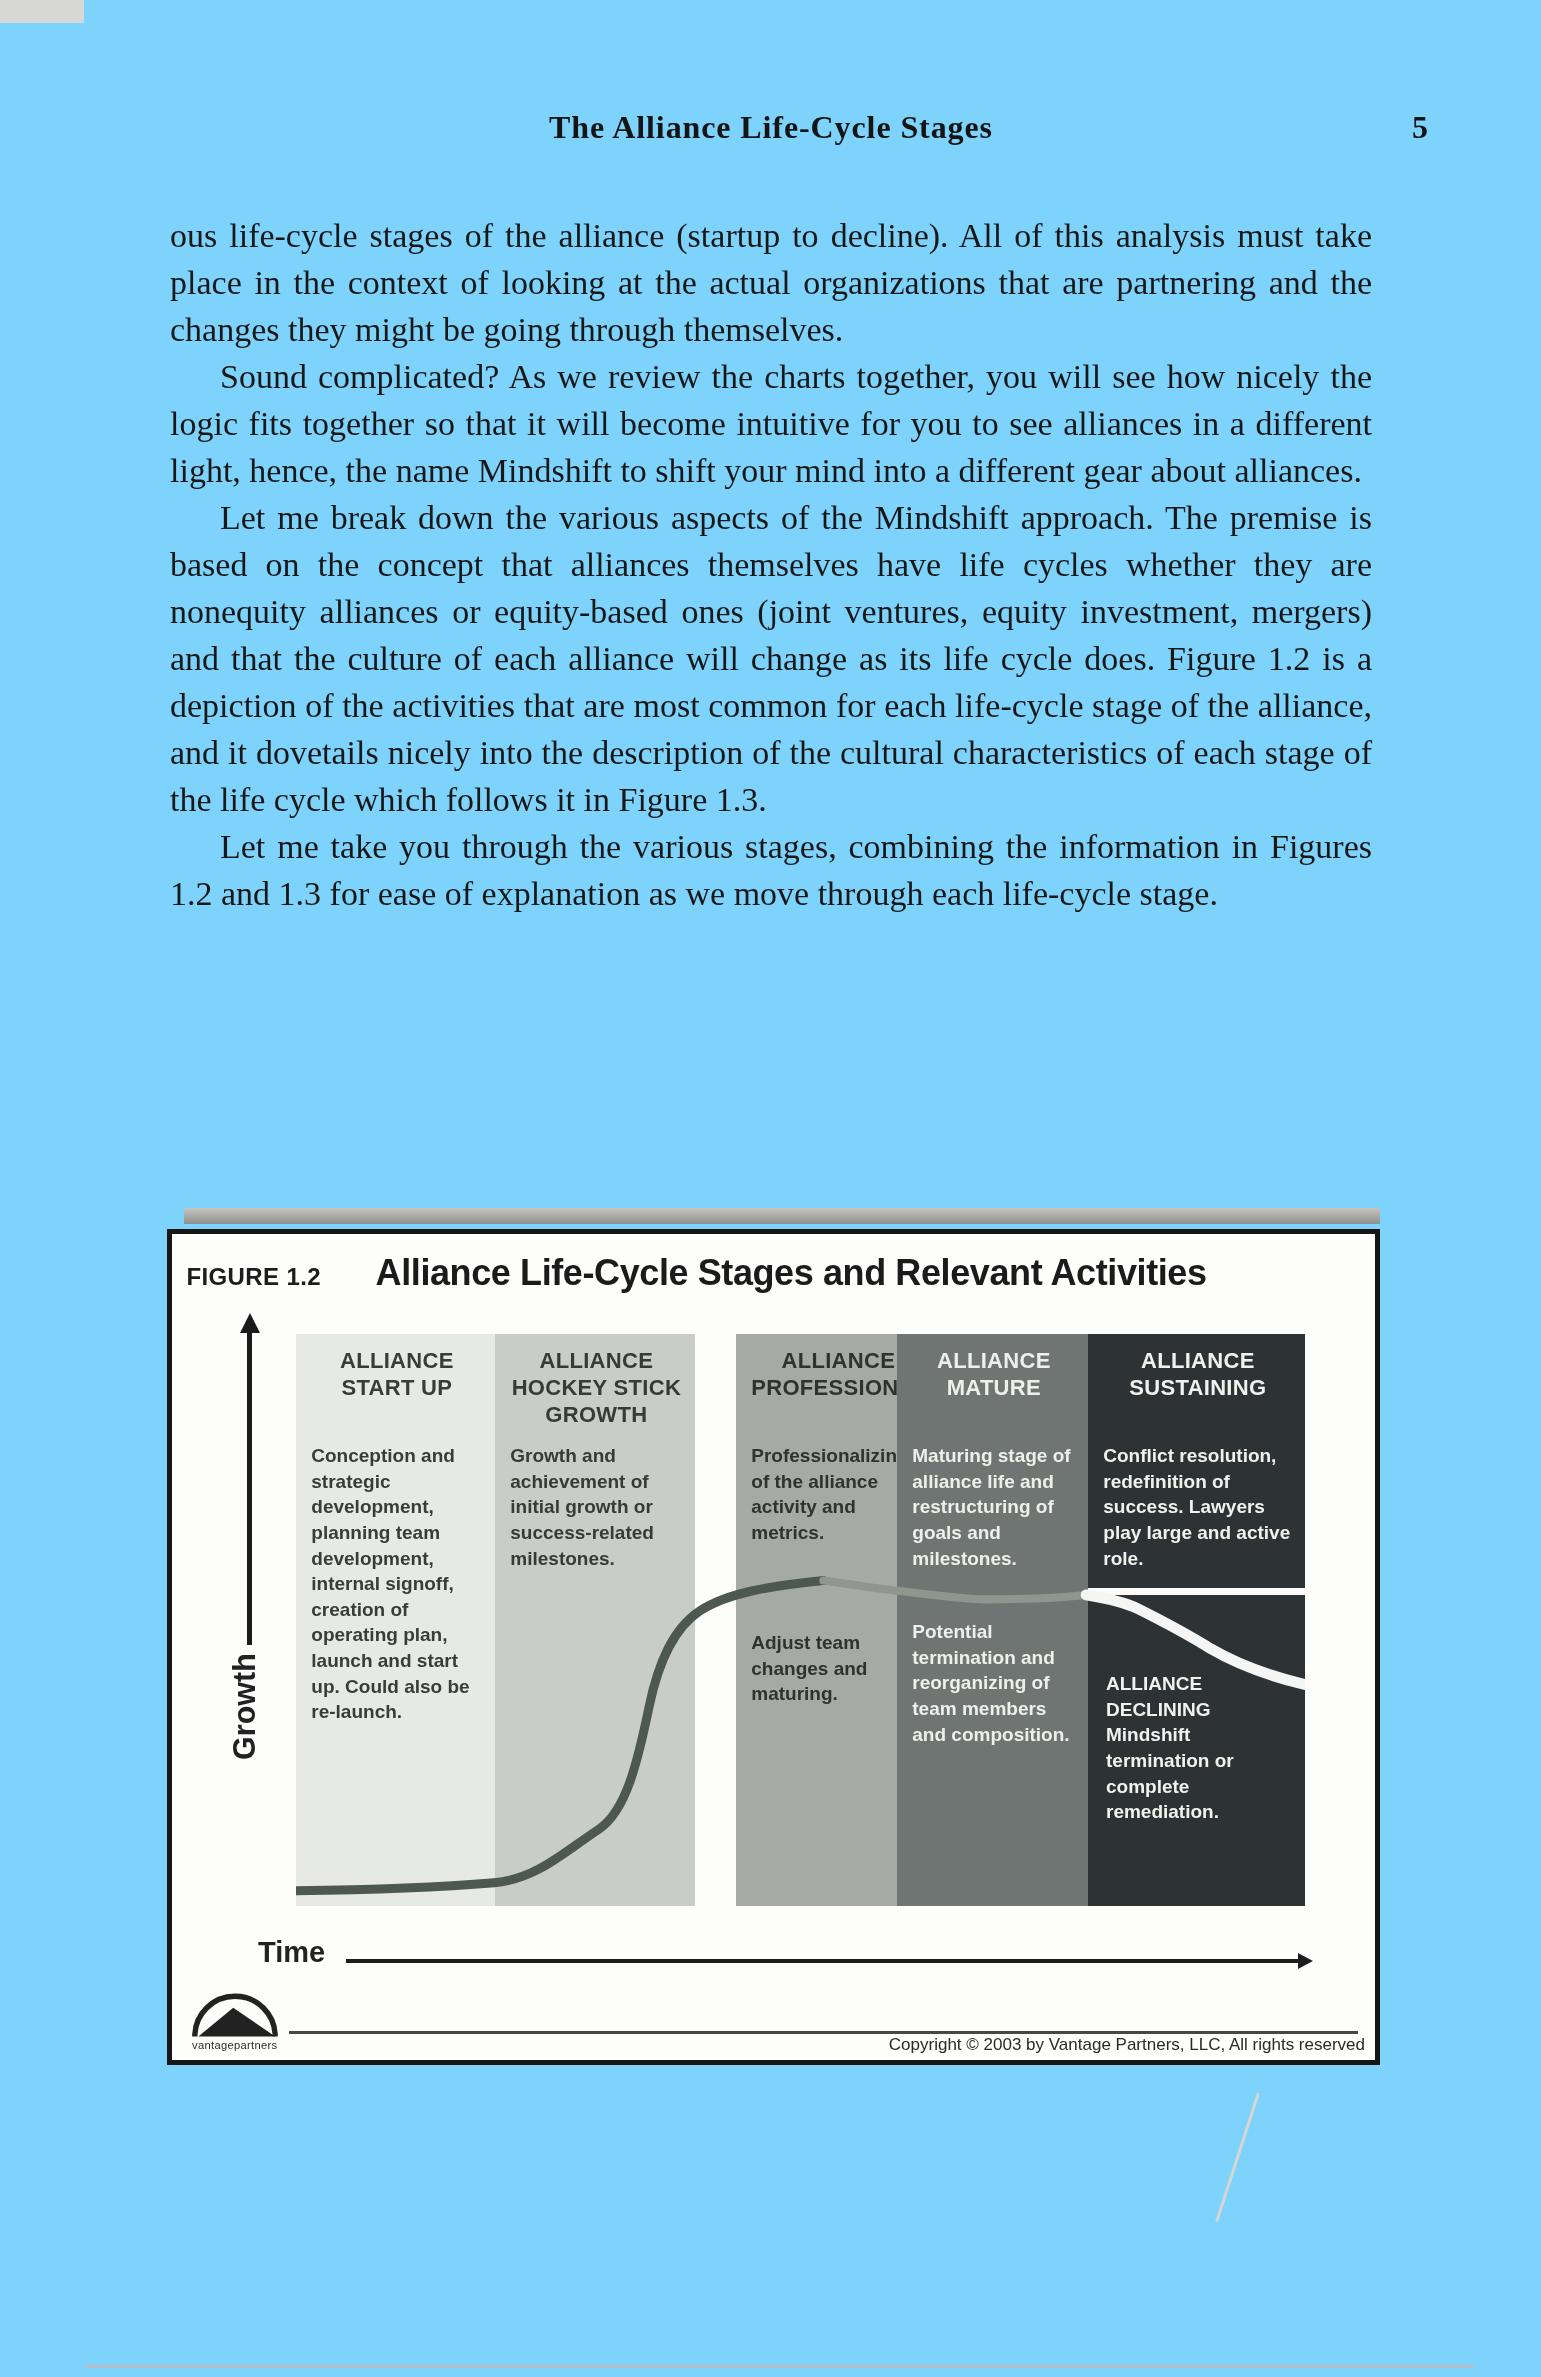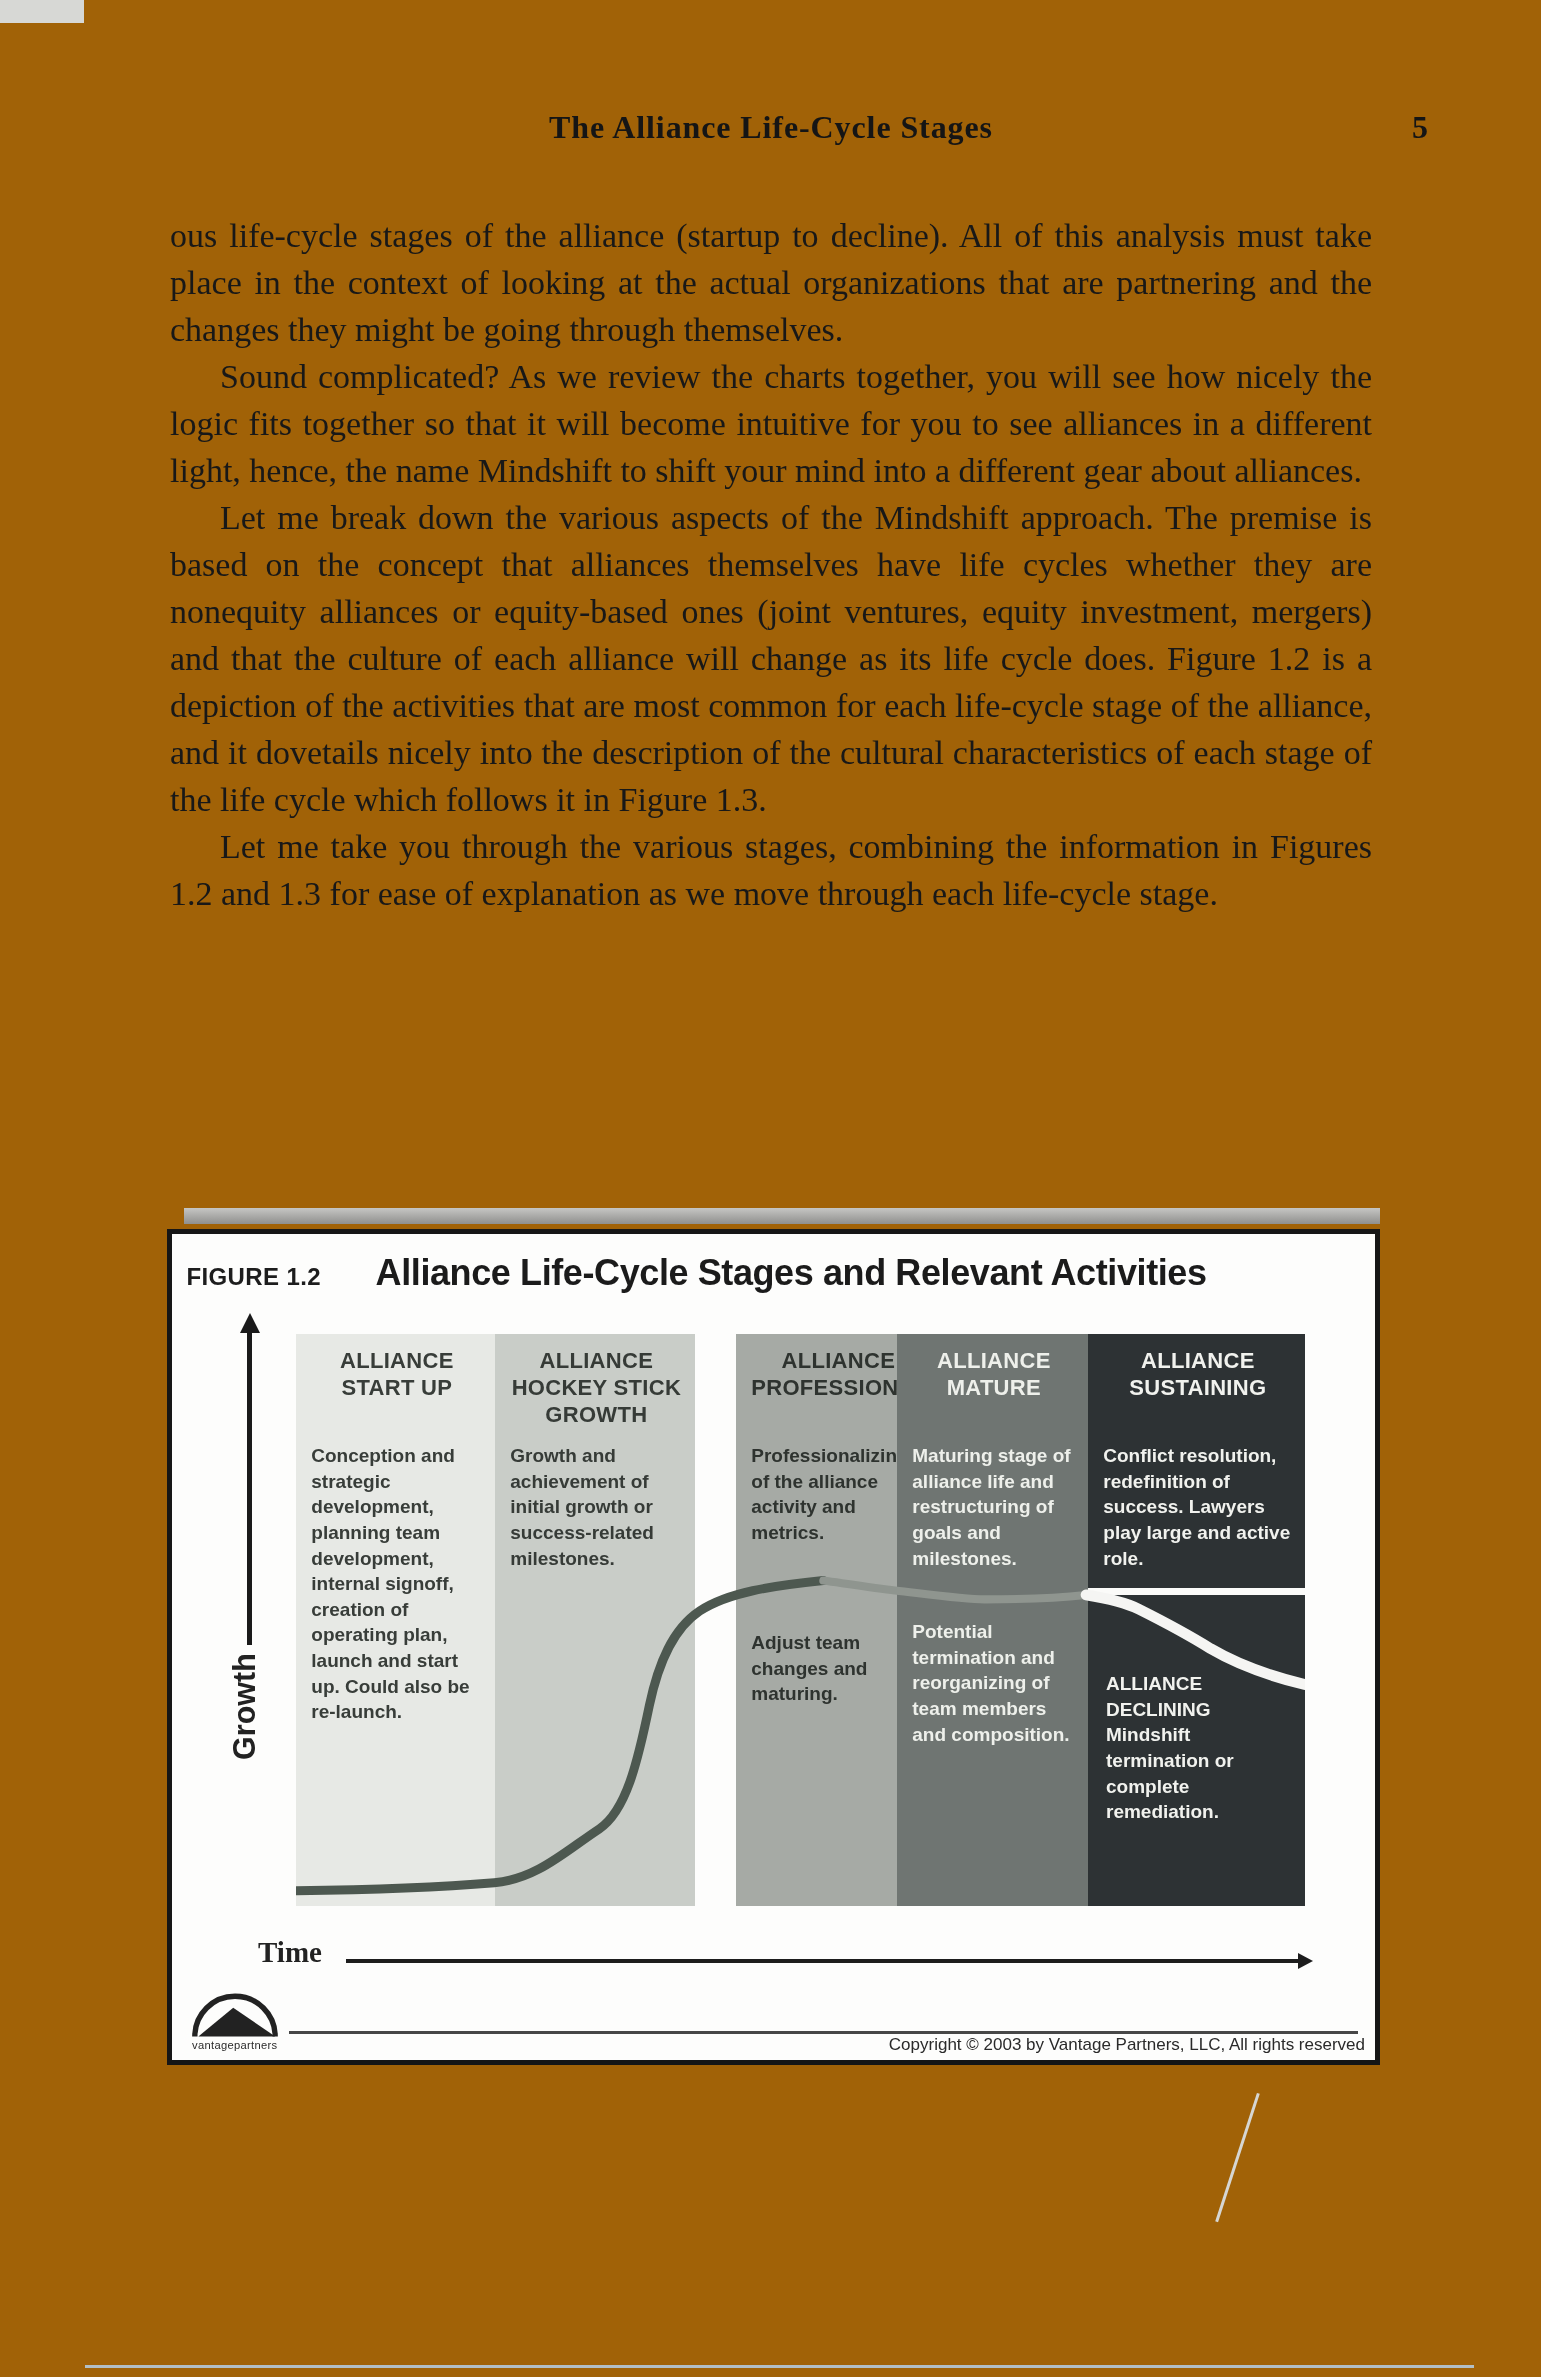--- a/index.html
+++ b/index.html
@@ -1,16 +1,16 @@
 <!DOCTYPE html>
 <html style="font-size:14.4px"><head>
 <meta charset="utf-8">
 <style>
   html,body{margin:0;padding:0;background:#ffffff;}
-  .page{position:relative;width:1541px;height:2377px;background:#a16207;overflow:hidden;
+  .page{position:relative;width:1541px;height:2377px;background:#7dd3fc;overflow:hidden;
         font-family:"Liberation Serif",serif;color:#1c1c1c;}
 
   
   .artifact-top{position:absolute;left:0;top:0;width:84px;height:23px;background:#d7d8d5;}
   .artifact-bottom{position:absolute;left:85px;top:2365px;width:1389px;height:2.7px;background:#b3bfc6;}
   .artifact-scratch{position:absolute;left:1236px;top:2090px;width:2.7px;height:135px;background:#d6d6d3;transform:rotate(18deg);}
 
   
   .running-head{position:absolute;left:170px;top:109px;width:1202px;height:43px;}
   .head-title{display:block;text-align:center;font-weight:bold;font-size:32px;letter-spacing:0.9px;color:#151515;}
@@ -52,21 +52,21 @@
   .col-head{font-weight:bold;font-size:22px;line-height:1.22;letter-spacing:0.3px;text-align:center;}
   .col-activities{position:absolute;left:15.3px;right:12.6px;top:109px;font-weight:bold;font-size:19px;line-height:1.35;}
   .col-secondary{position:absolute;left:15.3px;right:12.6px;font-weight:bold;font-size:19px;line-height:1.35;}
   .col3 .col-secondary{top:296px;}
   .col4 .col-secondary{top:285px;}
   .col5-gap{position:absolute;left:0;right:0;top:254px;height:7.2px;background:#fbfbf9;}
   .declining{position:absolute;left:18px;right:12.6px;top:337px;font-weight:bold;font-size:19px;line-height:1.35;}
   .curve-svg{position:absolute;left:0;top:0;pointer-events:none;}
 
   
-  .time-label{position:absolute;left:86px;top:702px;font-weight:bold;font-size:29px;color:#222;font-family:Liberation Serif, serif;}
+  .time-label{position:absolute;left:86px;top:702px;font-weight:bold;font-size:29px;color:#222;}
   .time-arrow{position:absolute;left:174px;top:725px;width:953px;height:3.6px;background:#1d1d1d;}
   .time-arrow::after{content:"";position:absolute;right:-13.5px;top:-6.3px;width:0;height:0;
       border-top:8px solid transparent;border-bottom:8px solid transparent;border-left:15.3px solid #1d1d1d;}
 
   
   .logo{position:absolute;left:18px;top:756px;}
   .logo-text{position:absolute;left:10.8px;top:805px;width:104px;text-align:center;
       font-size:11.2px;letter-spacing:0.3px;color:#2b2b2b;filter:blur(0.4px);}
   .footer-rule{position:absolute;left:117px;top:797px;width:1069px;height:2.7px;background:#474747;}
   .copyright{position:absolute;left:377px;top:801px;width:816px;text-align:right;

